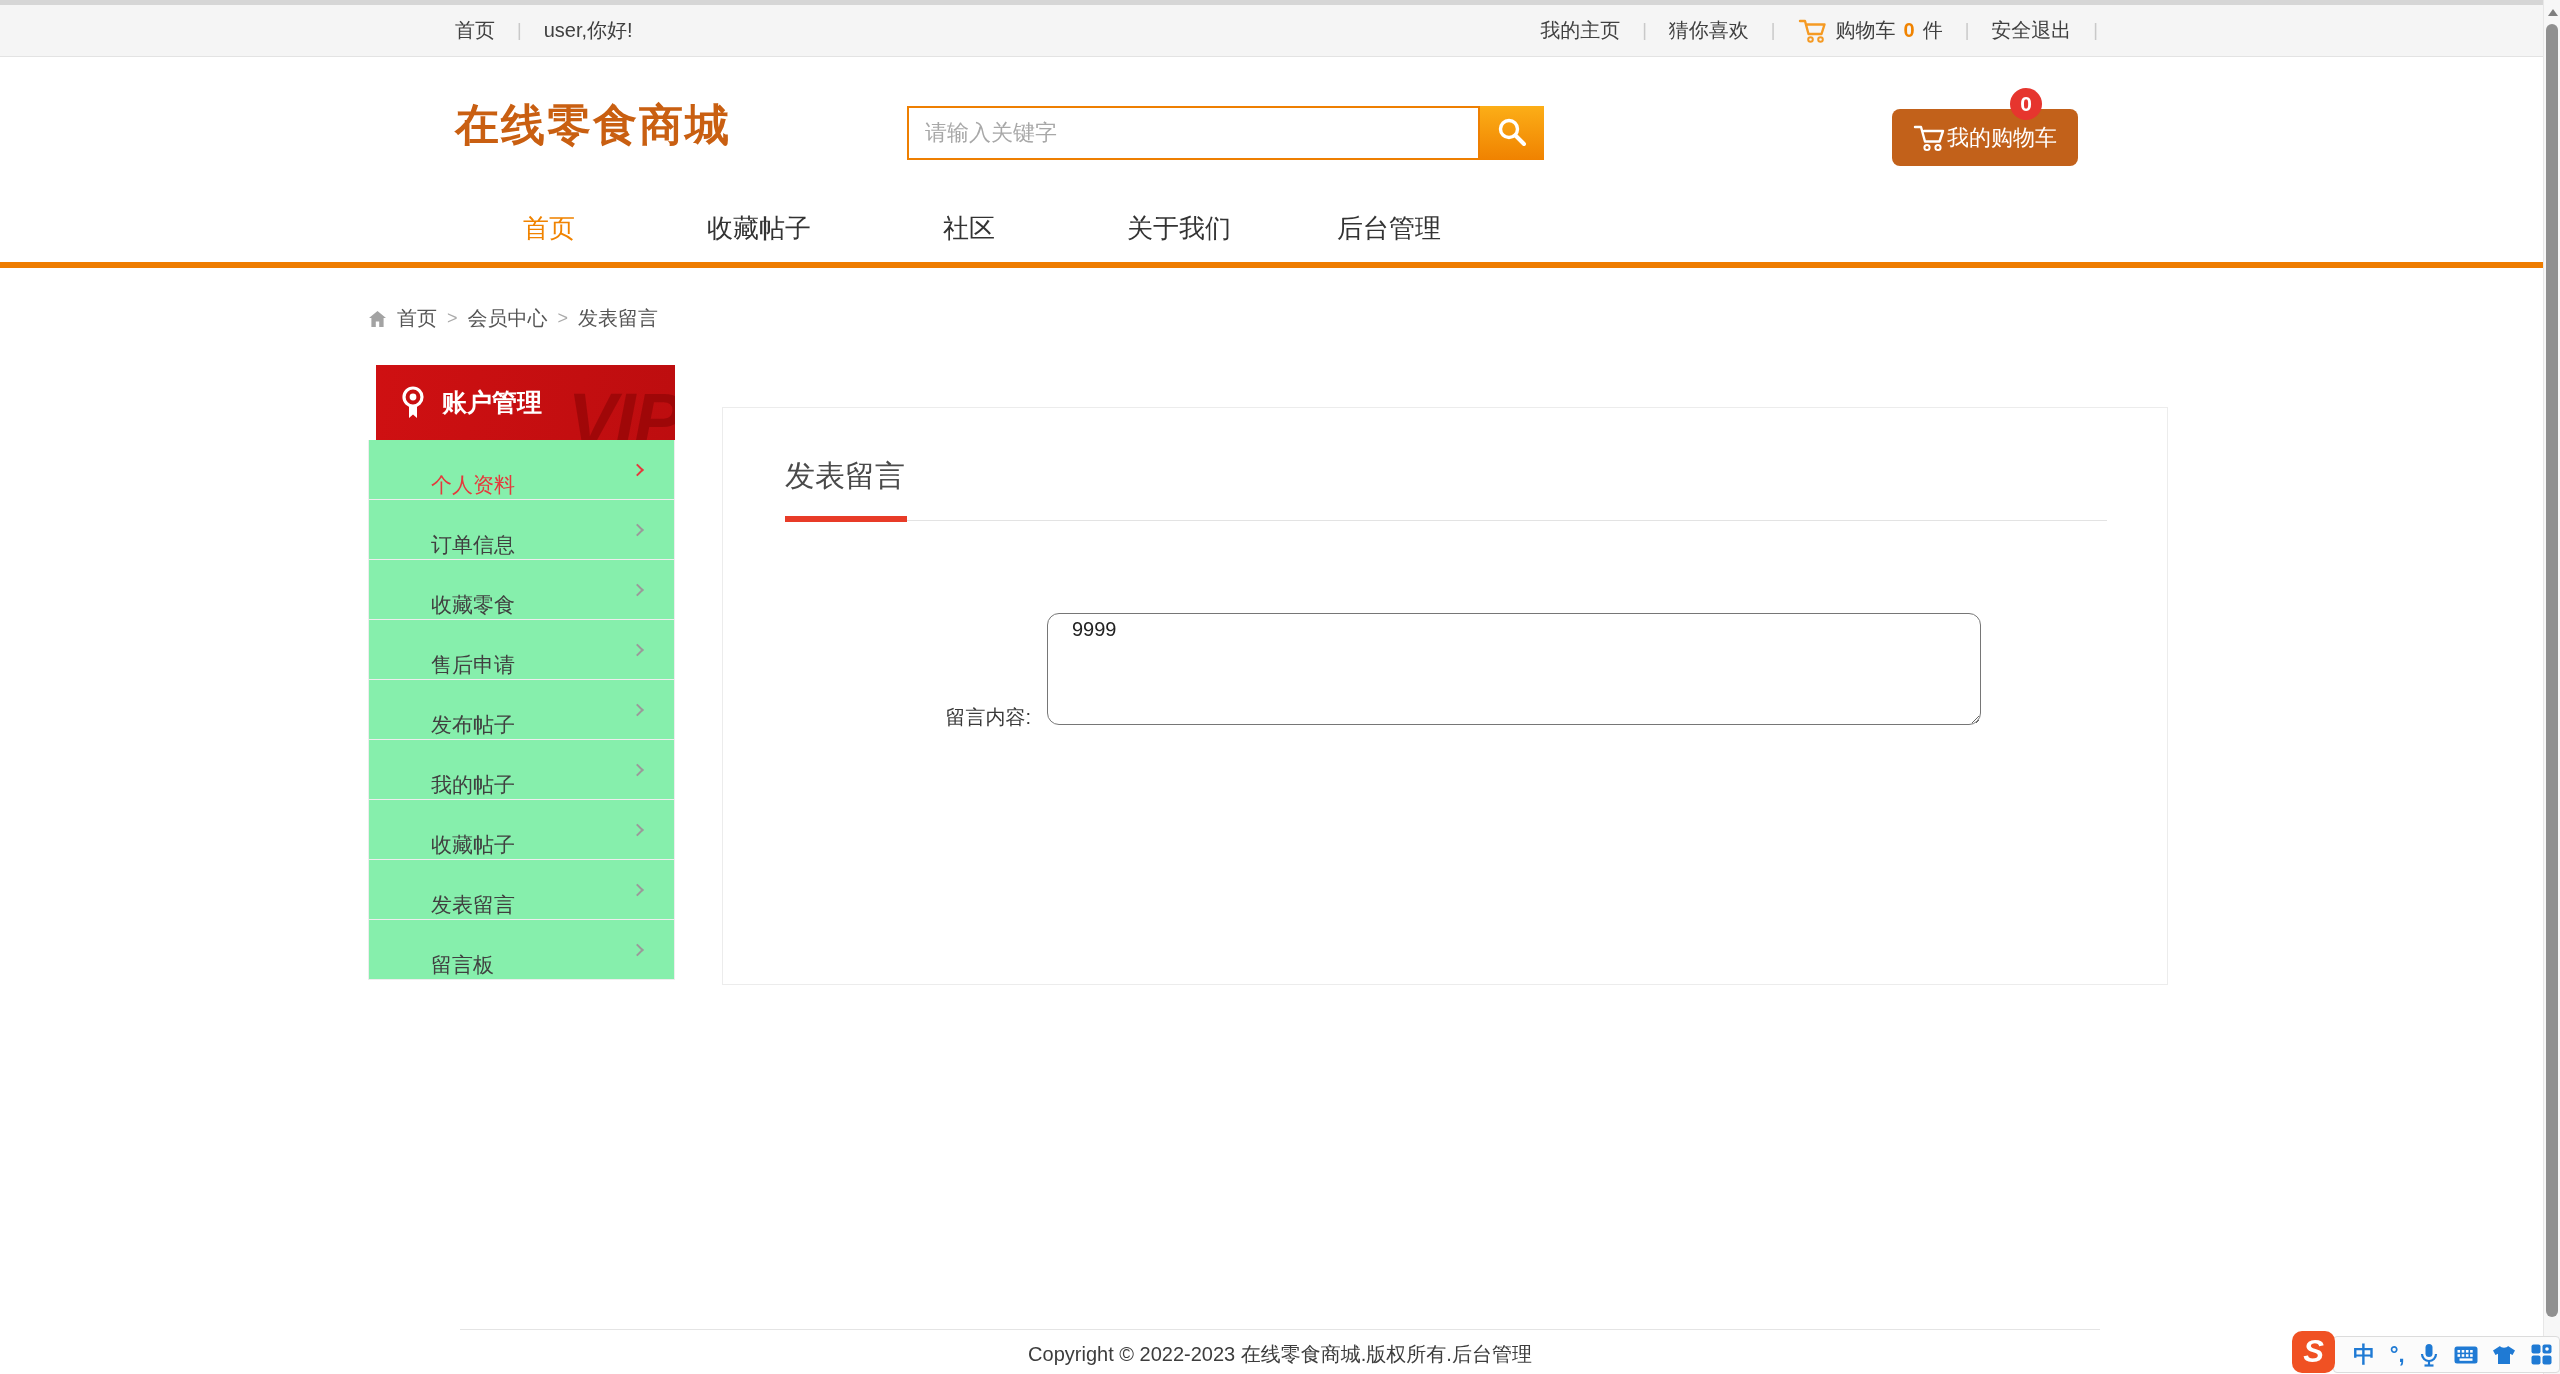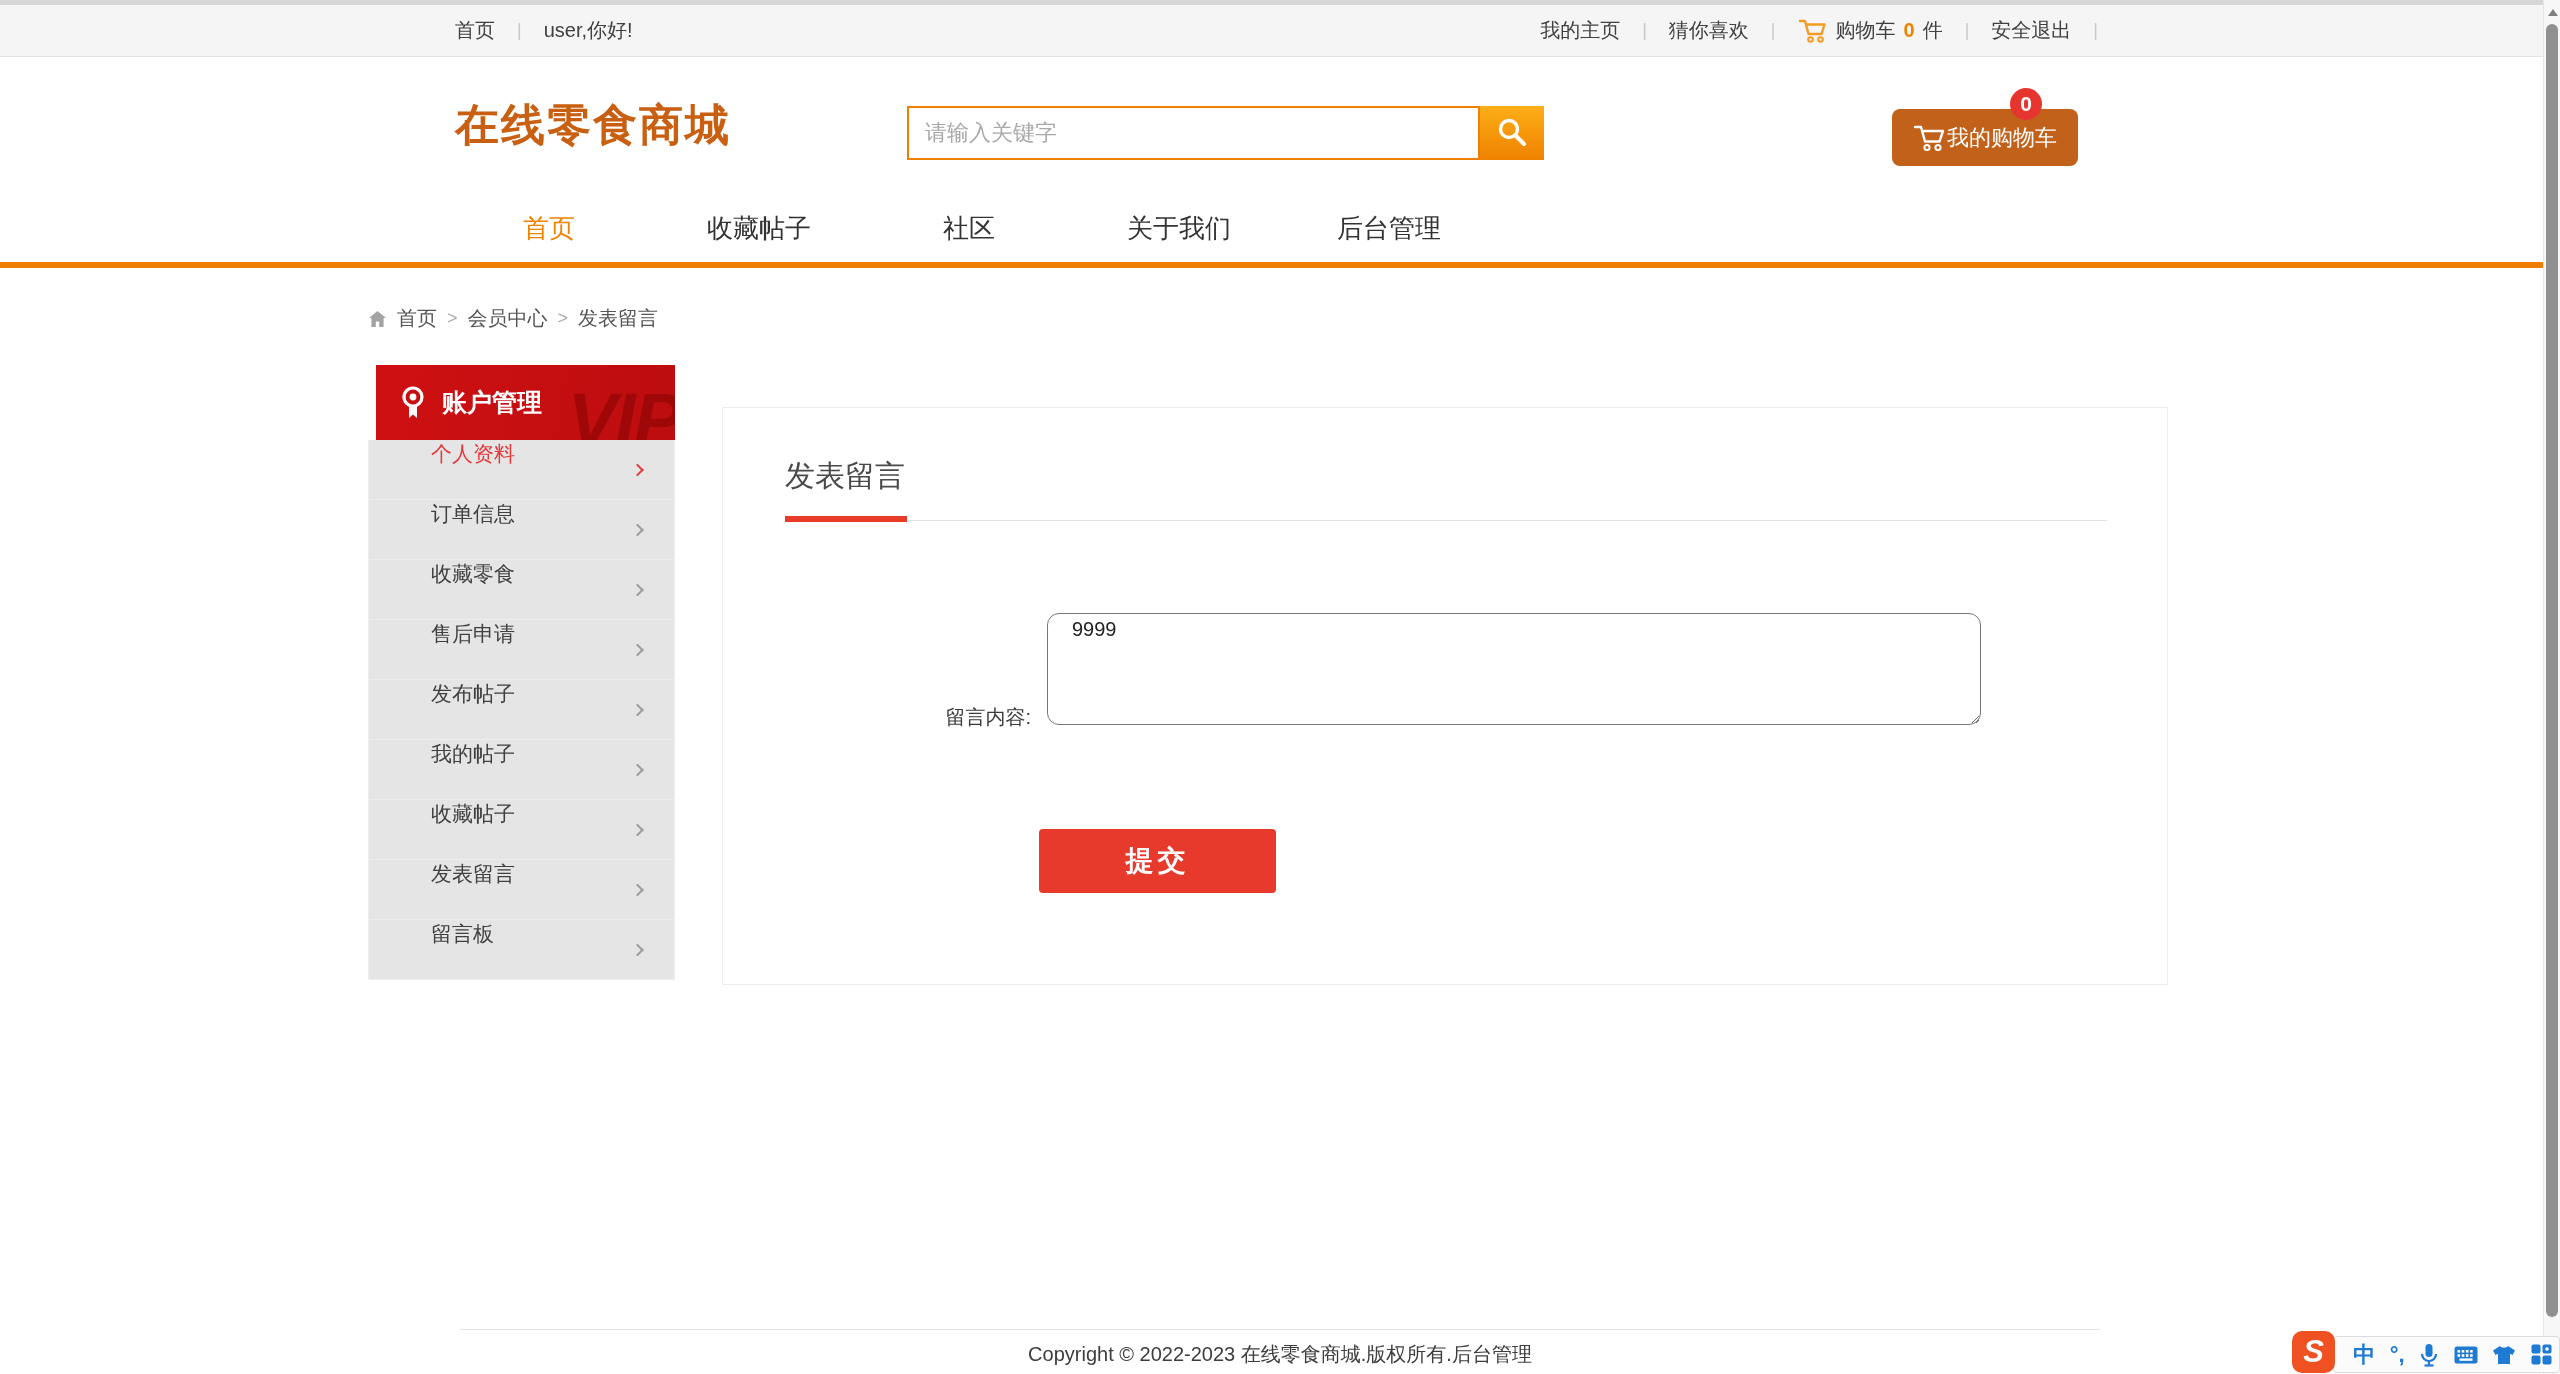--- a/index.html
+++ b/index.html
@@ -74,22 +74,22 @@
     height:75px; background:linear-gradient(100deg,#cf1012,#bd0d0f);
     display:flex; align-items:center; gap:16px; padding-left:24px;
     position:relative; overflow:hidden;margin-left:8px;
   }
   .sb-head-title { color:#fff; font-size:25px; font-weight:bold; position:relative; z-index:2; }
   .sb-watermark {
     position:absolute; right:-6px; bottom:-22px; font-size:74px; font-weight:bold;
     font-style:italic; color:rgba(120,0,0,0.45); letter-spacing:-2px; z-index:1;text-align:center;
   }
   .sb-item {
-    height:60px; background:#e5e5e5; border:1px solid #ededed; border-top:none;
-    display:flex; align-items:flex-start; padding-left:62px; position:relative;
+    height:60px; background:#86efac; border:1px solid #ededed; border-top:none;
+    display:flex; align-items:flex-end; padding-left:62px; position:relative;
     font-size:21px; color:#404040; cursor:pointer;
   }
   .sb-item .chev {
     position:absolute; right:32px; top:50%; width:9px; height:9px;
     border-top:2px solid #9a9a9a; border-right:2px solid #9a9a9a;
     transform:translateY(-50%) rotate(45deg);
   }
   .sb-item.active { color:#e5393c; }
   .sb-item.active .chev { border-color:#e5393c; }
 
@@ -284,21 +284,20 @@
 </div>
 
 <div class="card">
   <div class="card-title">发表留言</div>
   <div class="title-line"></div>
   <div class="title-bar"></div>
 
   <label class="form-label">留言内容:</label>
   <textarea class="msg-textarea" style="">9999</textarea>
 
-  <button class="submit-btn">提交</button>
 </div>
 
 <div class="footer-line"></div>
 <div class="footer-text">
   <span>Copyright © 2022-2023 在线零食商城.版权所有.</span><span class="admin-link">后台管理</span>
 </div>
 
 <div class="ime-logo">S</div>
 <div class="ime-bar">
   <span class="ime-icon">中</span>

